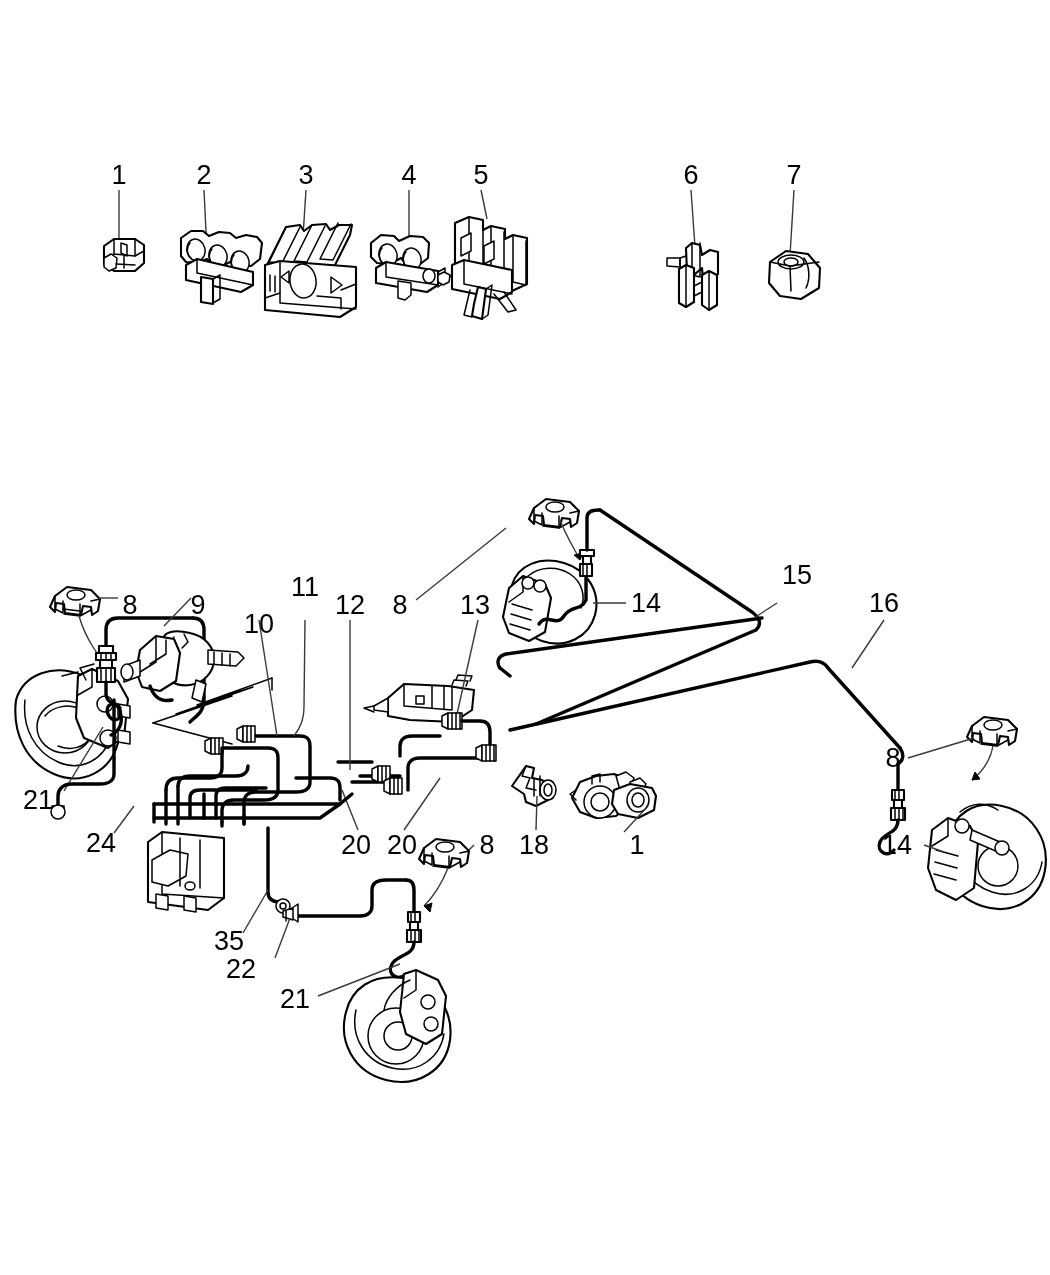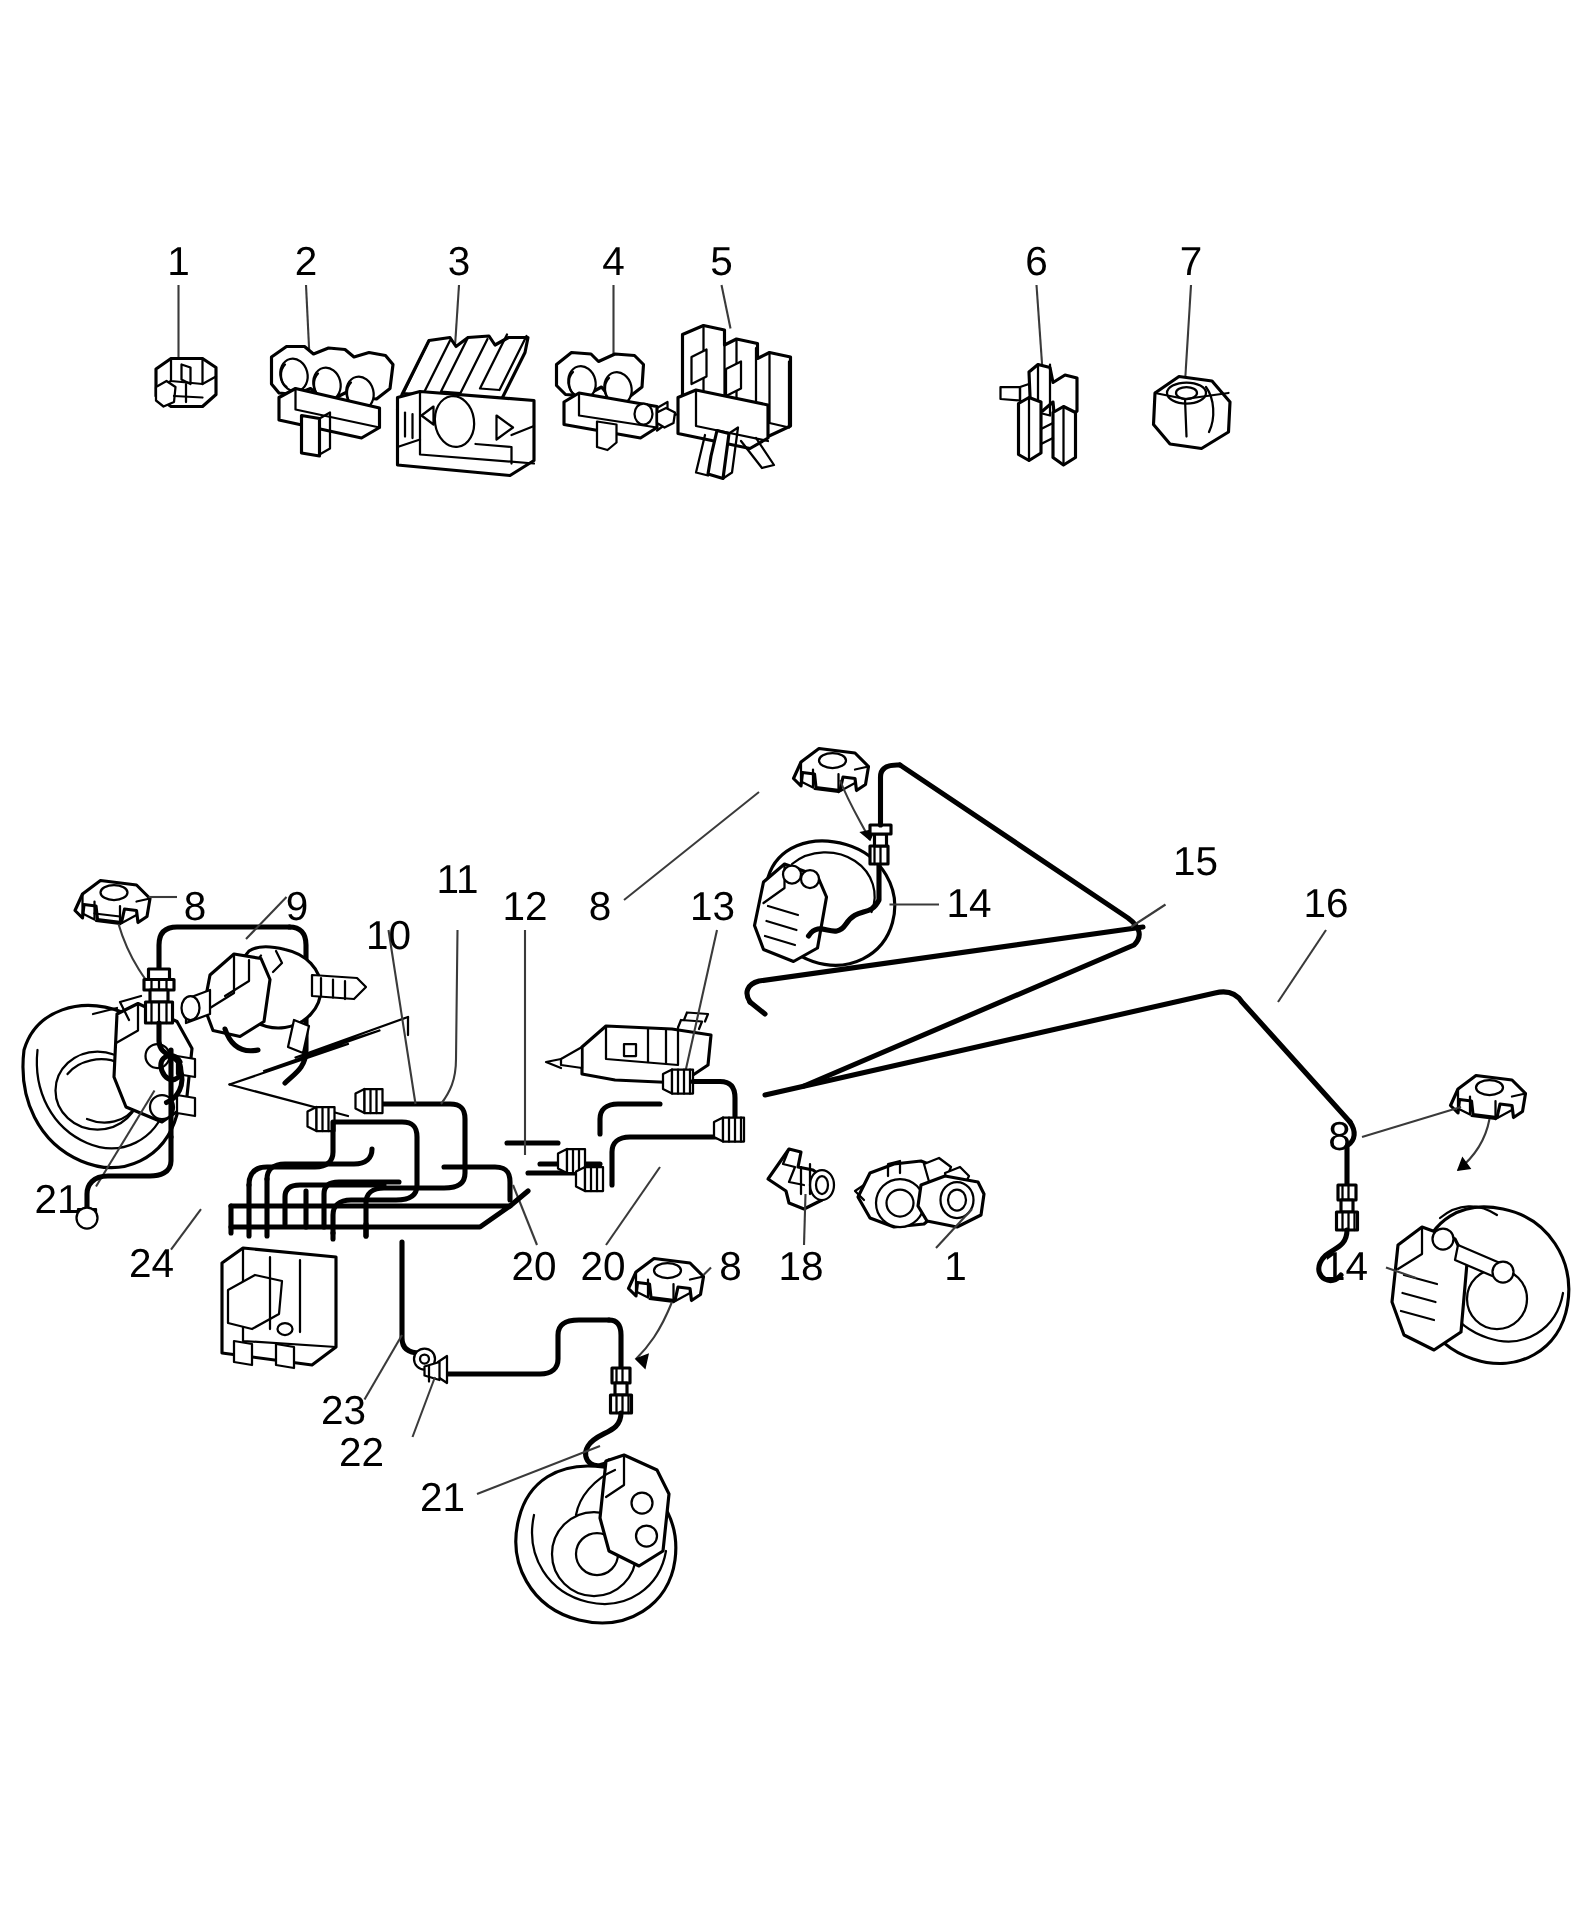--- a/index.html
+++ b/index.html
@@ -450,17 +450,17 @@
 
   <div class="callout" style="left:38px;top:800px">21</div>
   <div class="callout" style="left:101px;top:843px">24</div>
   <div class="callout" style="left:356px;top:845px">20</div>
   <div class="callout" style="left:402px;top:845px">20</div>
   <div class="callout" style="left:487px;top:845px">8</div>
   <div class="callout" style="left:534px;top:845px">18</div>
   <div class="callout" style="left:637px;top:845px">1</div>
   <div class="callout" style="left:893px;top:758px">8</div>
   <div class="callout" style="left:897px;top:845px">14</div>
-  <div class="callout" style="left:229px;top:941px">23</div>
+  <div class="callout" style="left:229px;top:941px">35</div>
   <div class="callout" style="left:241px;top:969px">22</div>
   <div class="callout" style="left:295px;top:999px">21</div>
 
 </div>
 
 </body></html>

